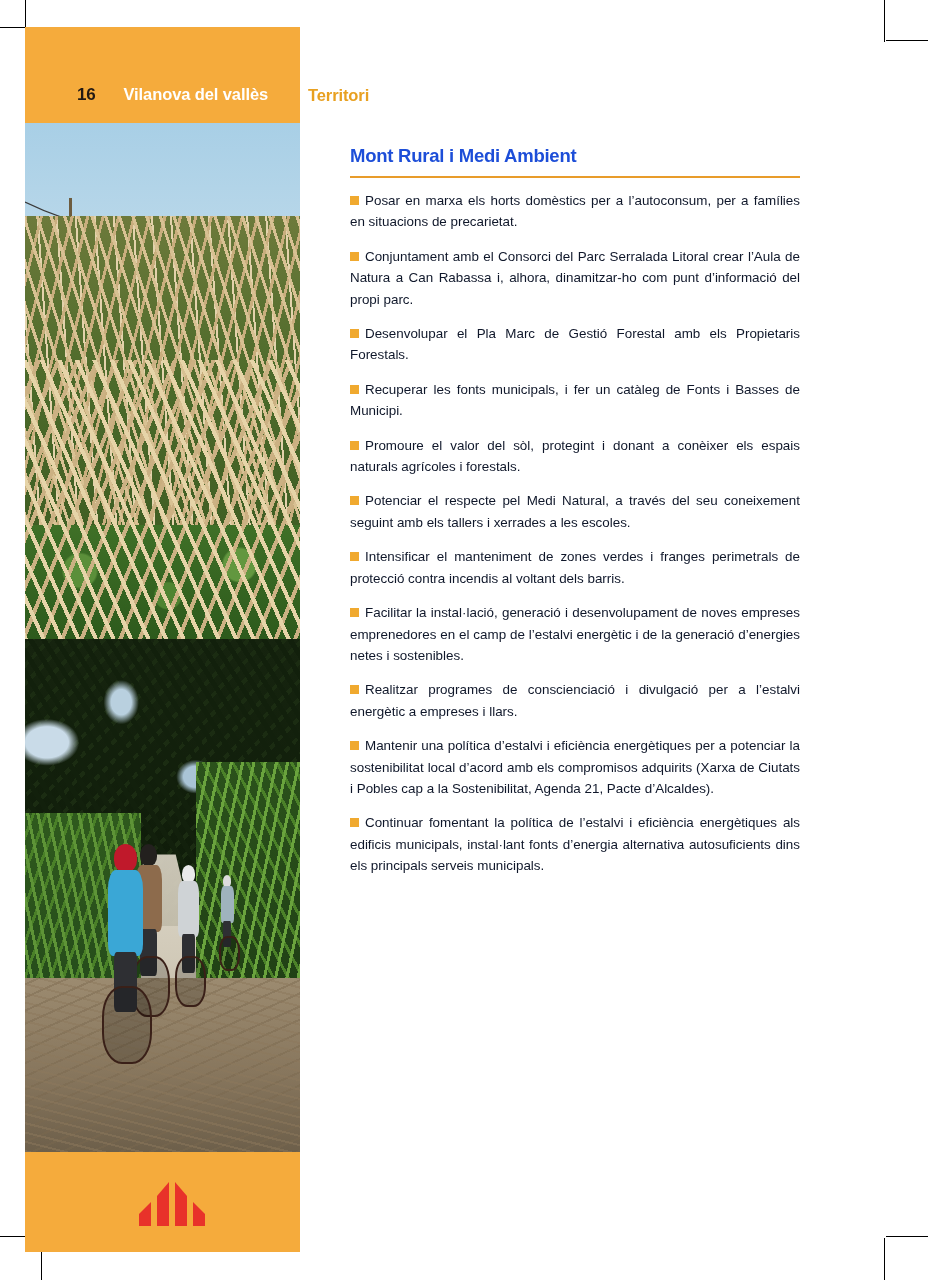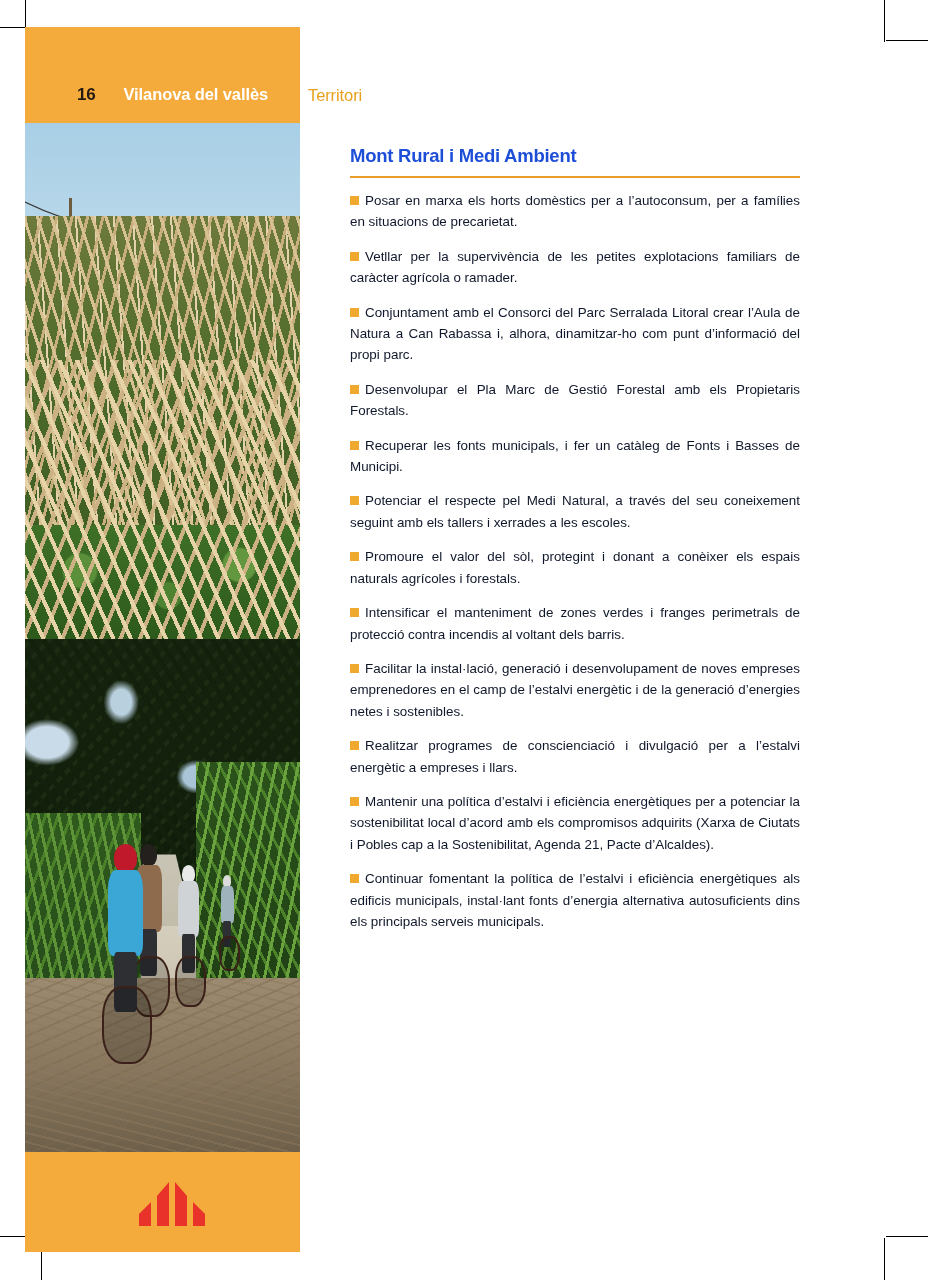--- a/index.html
+++ b/index.html
@@ -67,21 +67,21 @@
   }
   .muni-name {
     font-size: 16.5px;
     font-weight: bold;
     color: #ffffff;
     margin-left: 28px;
     letter-spacing: -0.1px;
   }
   .section-name {
     font-size: 16.5px;
-    font-weight: normal;
+    font-weight: bold;
     color: #e8a020;
     position: absolute;
     left: 283px;
     bottom: 0px;
     letter-spacing: -0.1px;
   }
 
   
   .photo {
     position: absolute;
@@ -337,26 +337,25 @@
       </div>
     </div>
 
   </div>
 
   <div class="right-col">
     <div class="heading">Mont Rural i Medi Ambient</div>
     <div class="rule"></div>
     <ul class="bullets">
       <li class="bullet"><span class="sq"></span><span>Posar en marxa els horts domèstics per a l’autoconsum, per a famílies en situacions de precarietat.</span></li>
-      <li class="bullet"><span class="sq"></span><span>Vetllar per la supervivència de les petites explotacions familiars de caràcter agrícola o ramader.</span></li>
       <li class="bullet"><span class="sq"></span><span>Conjuntament amb el Consorci del Parc Serralada Litoral crear l’Aula de Natura a Can Rabassa i, alhora, dinamitzar-ho com punt d’informació del propi parc.</span></li>
       <li class="bullet"><span class="sq"></span><span>Desenvolupar el Pla Marc de Gestió Forestal amb els Propietaris Forestals.</span></li>
       <li class="bullet"><span class="sq"></span><span>Recuperar les fonts municipals, i fer un catàleg de Fonts i Basses de Municipi.</span></li>
+      <li class="bullet"><span class="sq"></span><span>Promoure el valor del sòl, protegint i donant a conèixer els espais naturals agrícoles i forestals.</span></li>
       <li class="bullet"><span class="sq"></span><span>Potenciar el respecte pel Medi Natural, a través del seu coneixement seguint amb els tallers i xerrades a les escoles.</span></li>
-      <li class="bullet"><span class="sq"></span><span>Promoure el valor del sòl, protegint i donant a conèixer els espais naturals agrícoles i forestals.</span></li>
       <li class="bullet"><span class="sq"></span><span>Intensificar el manteniment de zones verdes i franges perimetrals de protecció contra incendis al voltant dels barris.</span></li>
       <li class="bullet"><span class="sq"></span><span>Facilitar la instal·lació, generació i desenvolupament de noves empreses emprenedores en el camp de l’estalvi energètic i de la generació d’energies netes i sostenibles.</span></li>
       <li class="bullet"><span class="sq"></span><span>Realitzar programes de conscienciació i divulgació per a l’estalvi energètic a empreses i llars.</span></li>
       <li class="bullet"><span class="sq"></span><span>Mantenir una política d’estalvi i eficiència energètiques per a potenciar la sostenibilitat local d’acord amb els compromisos adquirits (Xarxa de Ciutats i Pobles cap a la Sostenibilitat, Agenda 21, Pacte d’Alcaldes).</span></li>
       <li class="bullet"><span class="sq"></span><span>Continuar fomentant la política de l’estalvi i eficiència energètiques als edificis municipals, instal·lant fonts d’energia alternativa autosuficients dins els principals serveis municipals.</span></li>
     </ul>
   </div>
 
 </div>
 

